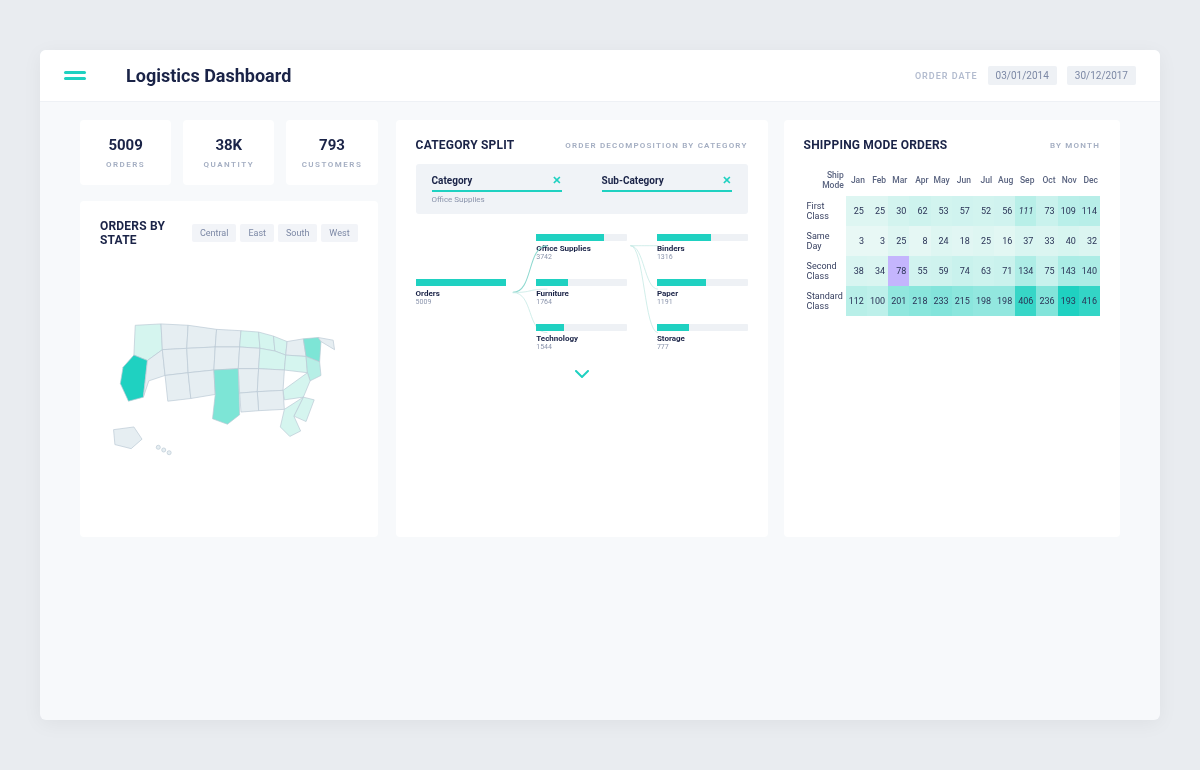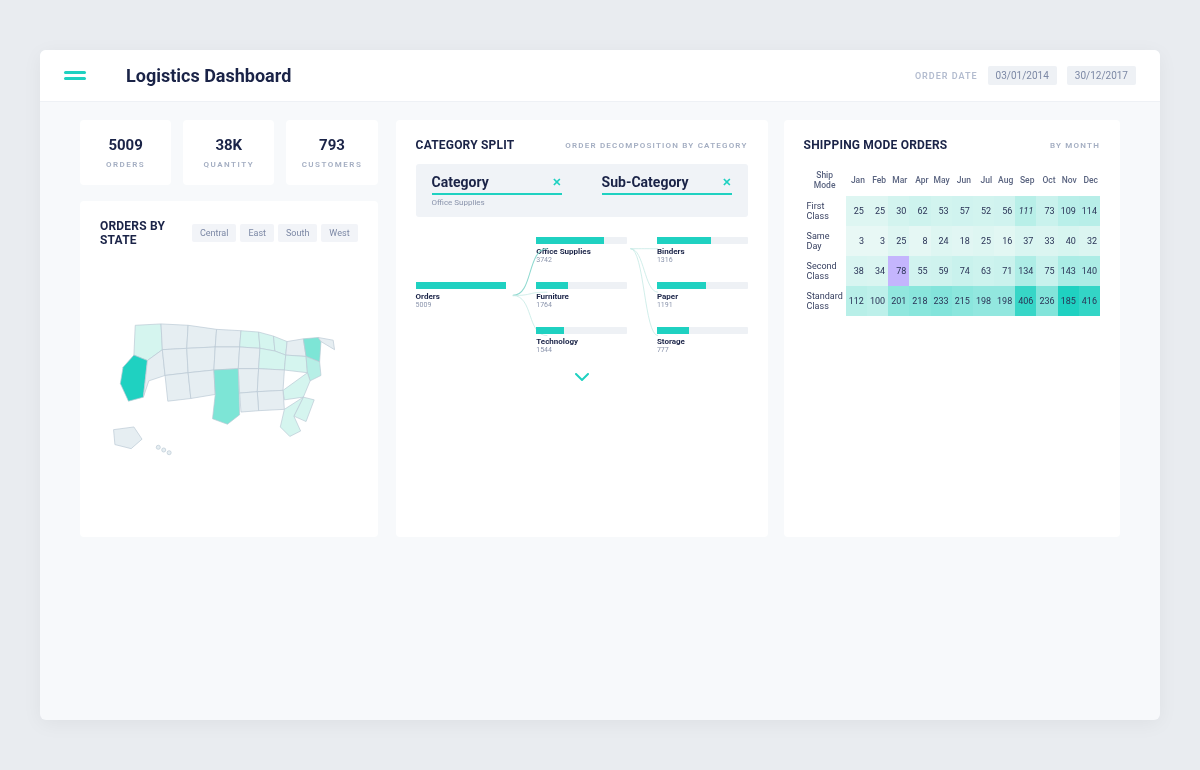--- a/index.html
+++ b/index.html
@@ -67,41 +67,41 @@
   
   .cat-filter-bar {
     background: #f0f3f7; padding: 10px 16px; border-radius: 3px;
     display: flex; gap: 40px; justify-content: flex-end;
   }
   .cat-filter { width: 130px; }
   .cat-filter-head {
     display:flex; justify-content:space-between; align-items:center;
     border-bottom: 2px solid #1fd1c1; padding-bottom: 3px;
   }
-  .cat-filter-label { font-size: 14px; font-weight: 700; color: #1a2347; }
+  .cat-filter-label { font-size: 10px; font-weight: 700; color: #1a2347; }
   .cat-filter-close { color: #1fd1c1; font-size: 11px; cursor: pointer; font-weight:700; }
   .cat-filter-value { font-size: 8px; color: #8a94ac; margin-top: 3px; }
   .decomp {
     margin-top: 20px;
     display: flex; gap: 30px; position: relative;
   }
   .decomp-col { flex: 1; display: flex; flex-direction: column; gap: 18px; }
   .decomp-col.root { justify-content: center; }
   .decomp-item { }
   .decomp-bar { height: 7px; background: #eef1f5; border-radius: 1px; position: relative; margin-bottom: 3px; }
   .decomp-bar-fill { position: absolute; left:0; top:0; bottom:0; background:#1fd1c1; }
   .decomp-name { font-size: 8px; font-weight: 700; color: #1a2347; }
   .decomp-val { font-size: 7px; color: #8a94ac; }
   .decomp-expand { text-align: center; margin-top: 12px; color: #1fd1c1; cursor: pointer; }
   .decomp svg.connectors { position:absolute; left:0; top:0; width:100%; height:100%; pointer-events:none; }
 
   
   .ship-table { width: 100%; border-collapse: collapse; font-size: 9px; color: #2a3356; margin-top: 8px; }
   .ship-table th { font-weight: 500; color: #5a6480; font-size: 8.5px; padding: 6px 2px; text-align: right; }
-  .ship-table th:first-child { text-align: center; }
+  .ship-table th:first-child { text-align: right; }
   .ship-table td { padding: 5px 3px; text-align: right; }
   .ship-table td:first-child { text-align: left; color: #374060; font-size: 9px; background: transparent !important; }
 </style>
 </head>
 <body>
 
 <div class="app">
 
   <div class="header">
     <div class="hamburger">
@@ -363,21 +363,21 @@
                 <td style="background: rgb(184, 239, 232);">112</td>
                 <td style="background: rgb(189, 240, 234);">100</td>
                 <td style="background: rgb(145, 231, 222);">201</td>
                 <td style="background: rgb(137, 230, 220);">218</td>
                 <td style="background: rgb(131, 228, 219);">233</td>
                 <td style="background: rgb(139, 230, 221);">215</td>
                 <td style="background: rgb(146, 231, 223);">198</td>
                 <td style="background: rgb(146, 231, 223);">198</td>
                 <td style="background: rgb(55, 214, 199);">406</td>
                 <td style="background: rgb(130, 228, 218);">236</td>
-                <td style="background: rgb(31, 209, 193);">185</td>
+                <td style="background: rgb(31, 209, 193);">193</td>
                 <td style="background: rgb(51, 213, 198);">416</td>
               </tr>
             </tbody>
         </table>
       </div>
 
     </div>
 
   </div>
 

